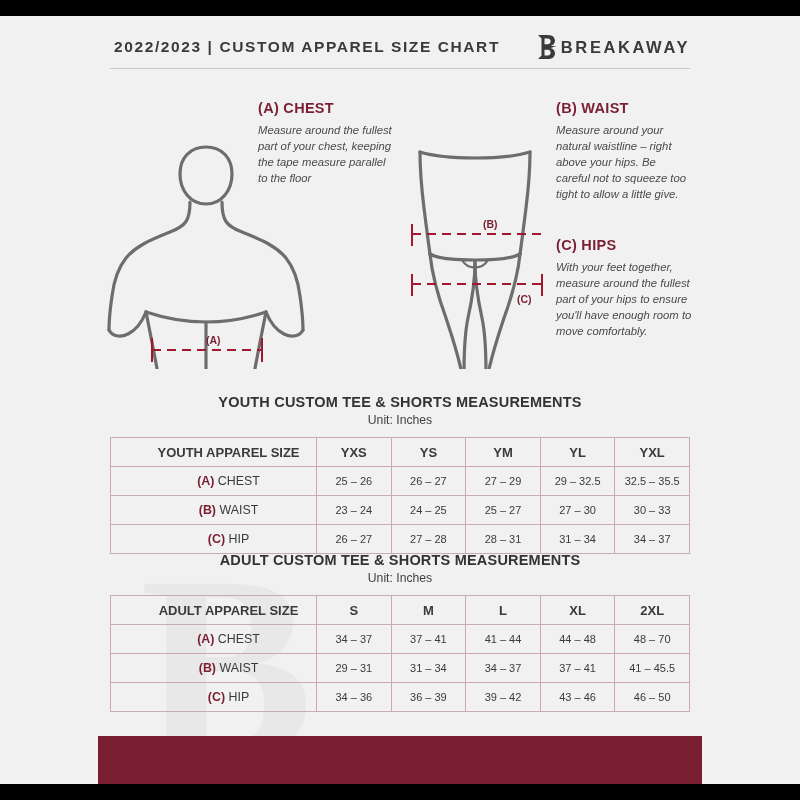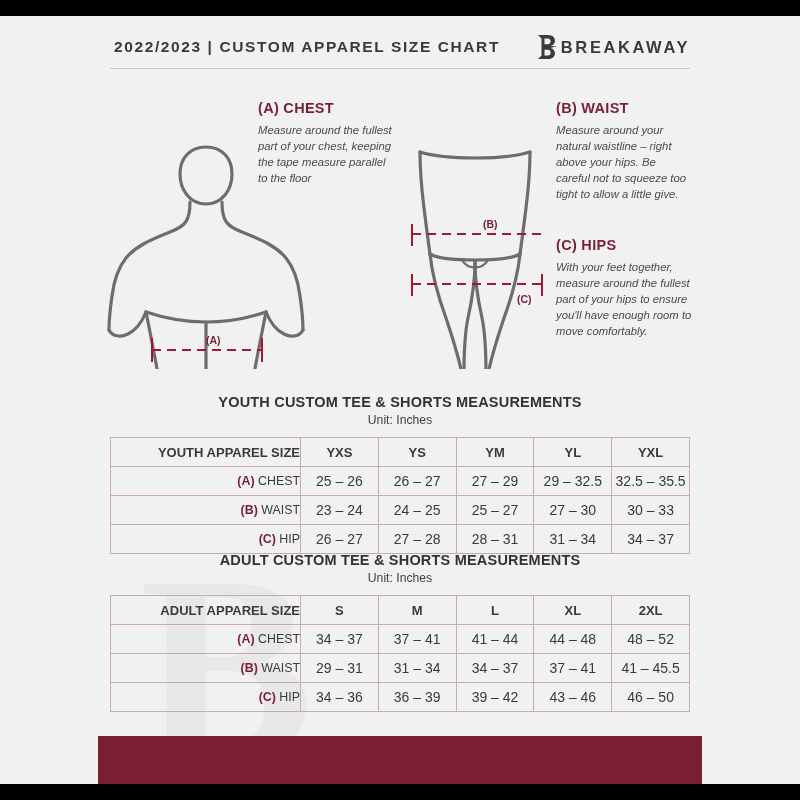--- a/index.html
+++ b/index.html
@@ -149,29 +149,29 @@
   }
   table {
     border-collapse: collapse;
     margin: 10px auto 0 auto;
     width: 580px;
     table-layout: fixed;
   }
   th, td {
     border: 1px solid #c9a9b2;
     height: 28px;
-    font-size: 14px;
+    font-size: 11px;
     color: #3a3a3a;
     text-align: center;
     vertical-align: middle;
     padding: 0;
   }
   th.row-head, td.row-head {
-    text-align: right;
-    padding-left: 14px;
+    text-align: center;
+    padding-left: 30px;
     width: 175px;
     font-weight: 700;
     font-size: 12.4px;
   }
   th.size-head {
     font-weight: 700;
     font-size: 13px;
   }
   .tag {
     color: #7a1f33;
@@ -351,21 +351,21 @@
         <tbody>
           <tr>
             <td class="row-head">
               <span class="tag">(A) </span>
               <span class="lbl">CHEST</span>
             </td>
             <td>34 – 37</td>
             <td>37 – 41</td>
             <td>41 – 44</td>
             <td>44 – 48</td>
-            <td>48 – 52</td>
+            <td>48 – 70</td>
           </tr>
           <tr>
             <td class="row-head">
               <span class="tag">(B) </span>
               <span class="lbl">WAIST</span>
             </td>
             <td>29 – 31</td>
             <td>31 – 34</td>
             <td>34 – 37</td>
             <td>37 – 41</td>

